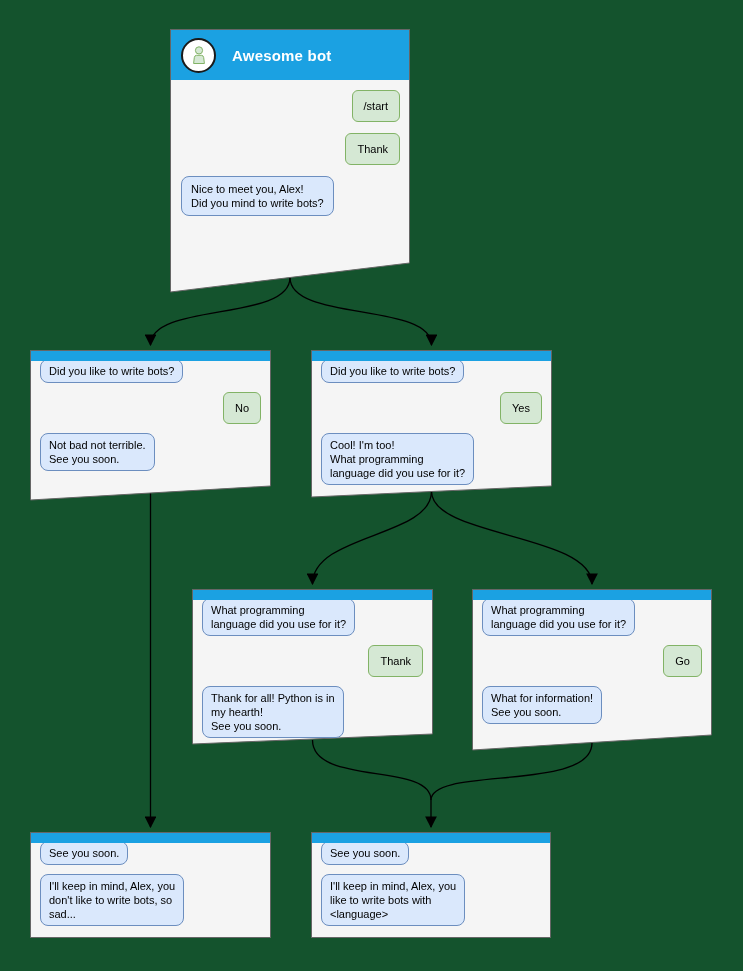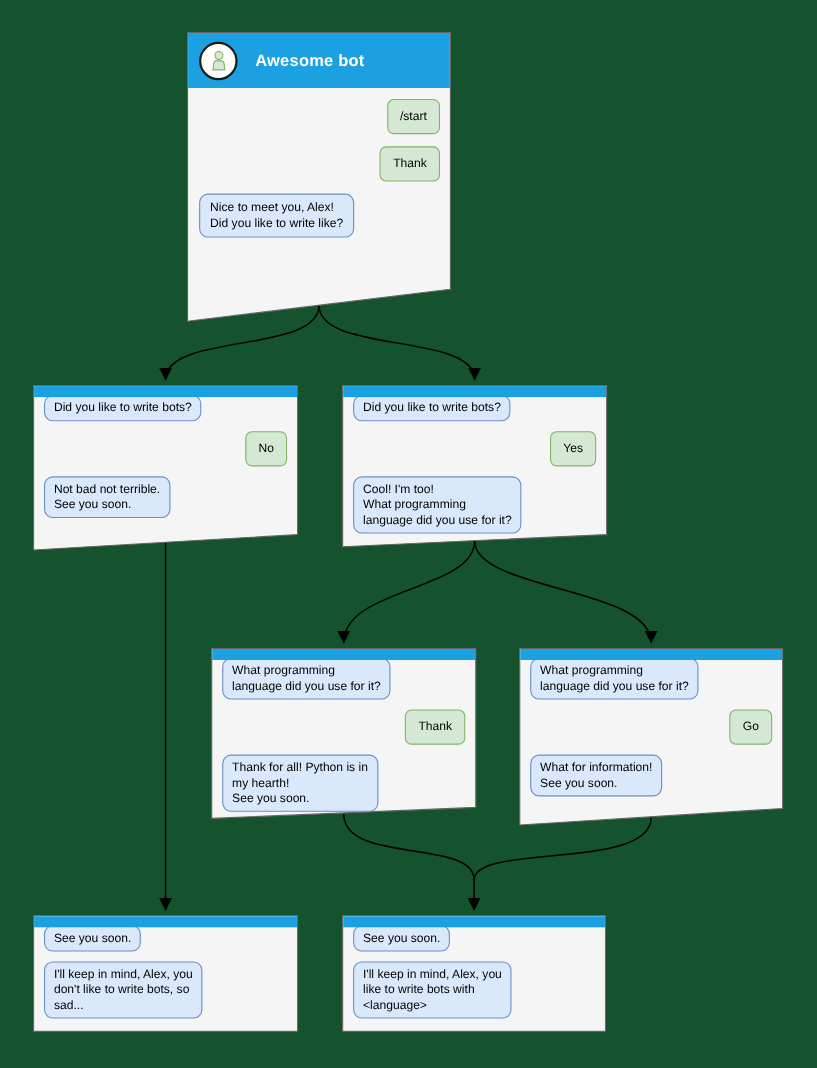--- a/index.html
+++ b/index.html
@@ -85,21 +85,21 @@
           <circle class="person-fill" cx="12" cy="7.4" r="3.6"></circle>
           <path class="person-fill" d="M6.6,20.5 L7.3,14.6 Q7.6,12.3 9.6,12.3 L14.4,12.3 Q16.4,12.3 16.7,14.6 L17.4,20.5 Z"></path>
         </svg>
       </div>
       <div class="window-title">Awesome bot</div>
     </div>
     <div class="node-body">
       <div class="bubble user">/start</div>
       <div class="bubble user">Thank</div>
       <div class="bubble bot">Nice to meet you, Alex!
-Did you like to write like?</div>
+Did you mind to write bots?</div>
     </div>
   </div>
 
   <div class="node node-sm" style="left:30px;top:350px;width:241px;height:150px;">
     <svg class="node-shape" width="242" height="151">
       <polygon points="0.5,0.5 240.5,0.5 240.5,136 0.5,150"></polygon>
     </svg>
     <div class="node-header thin"></div>
     <div class="node-body">
       <div class="bubble bot q">Did you like to write bots?</div>

